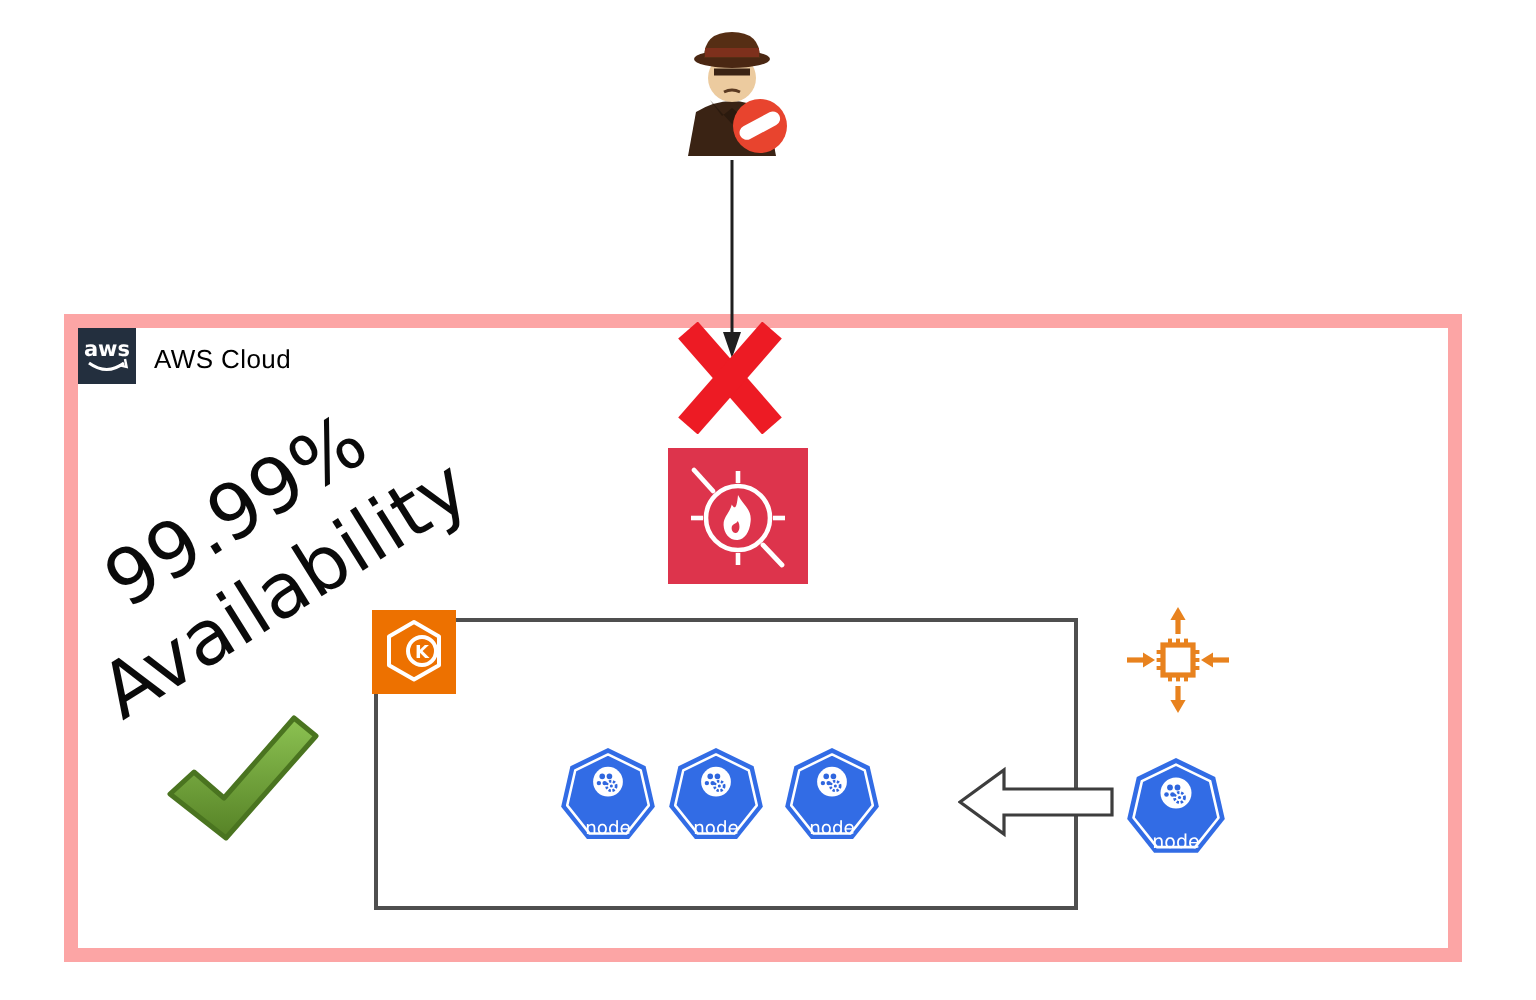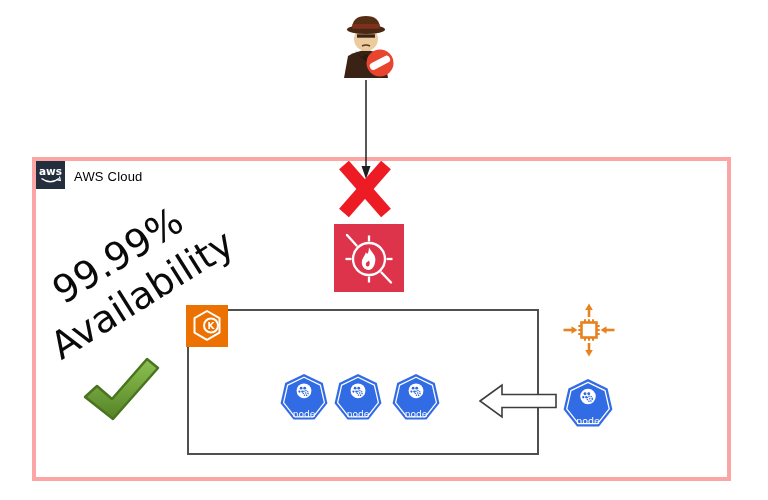--- a/index.html
+++ b/index.html
@@ -3,21 +3,21 @@
 <meta charset="utf-8">
 <style>
   html,body{margin:0;padding:0;background:#ffffff;}
   .stage{
     position:relative;width:768px;height:500px;background:#ffffff;
     font-family:"Liberation Sans","DejaVu Sans",sans-serif;overflow:hidden;
   }
   .abs{position:absolute;}
   .aws-box{
     position:absolute;left:32px;top:157px;width:699px;height:324px;
-    border:4px solid #fca5a5;background:transparent;box-sizing:border-box;
+    border:7px solid #fca5a5;background:transparent;box-sizing:border-box;
   }
   .aws-logo{
     position:absolute;left:0;top:0;width:29px;height:28px;background:#232F3E;
   }
   .aws-label{
     position:absolute;left:38px;top:8px;font-size:13px;color:#000000;
     letter-spacing:.2px;white-space:nowrap;
   }
   .eks-box{
     position:absolute;left:187px;top:309px;width:352px;height:146px;

